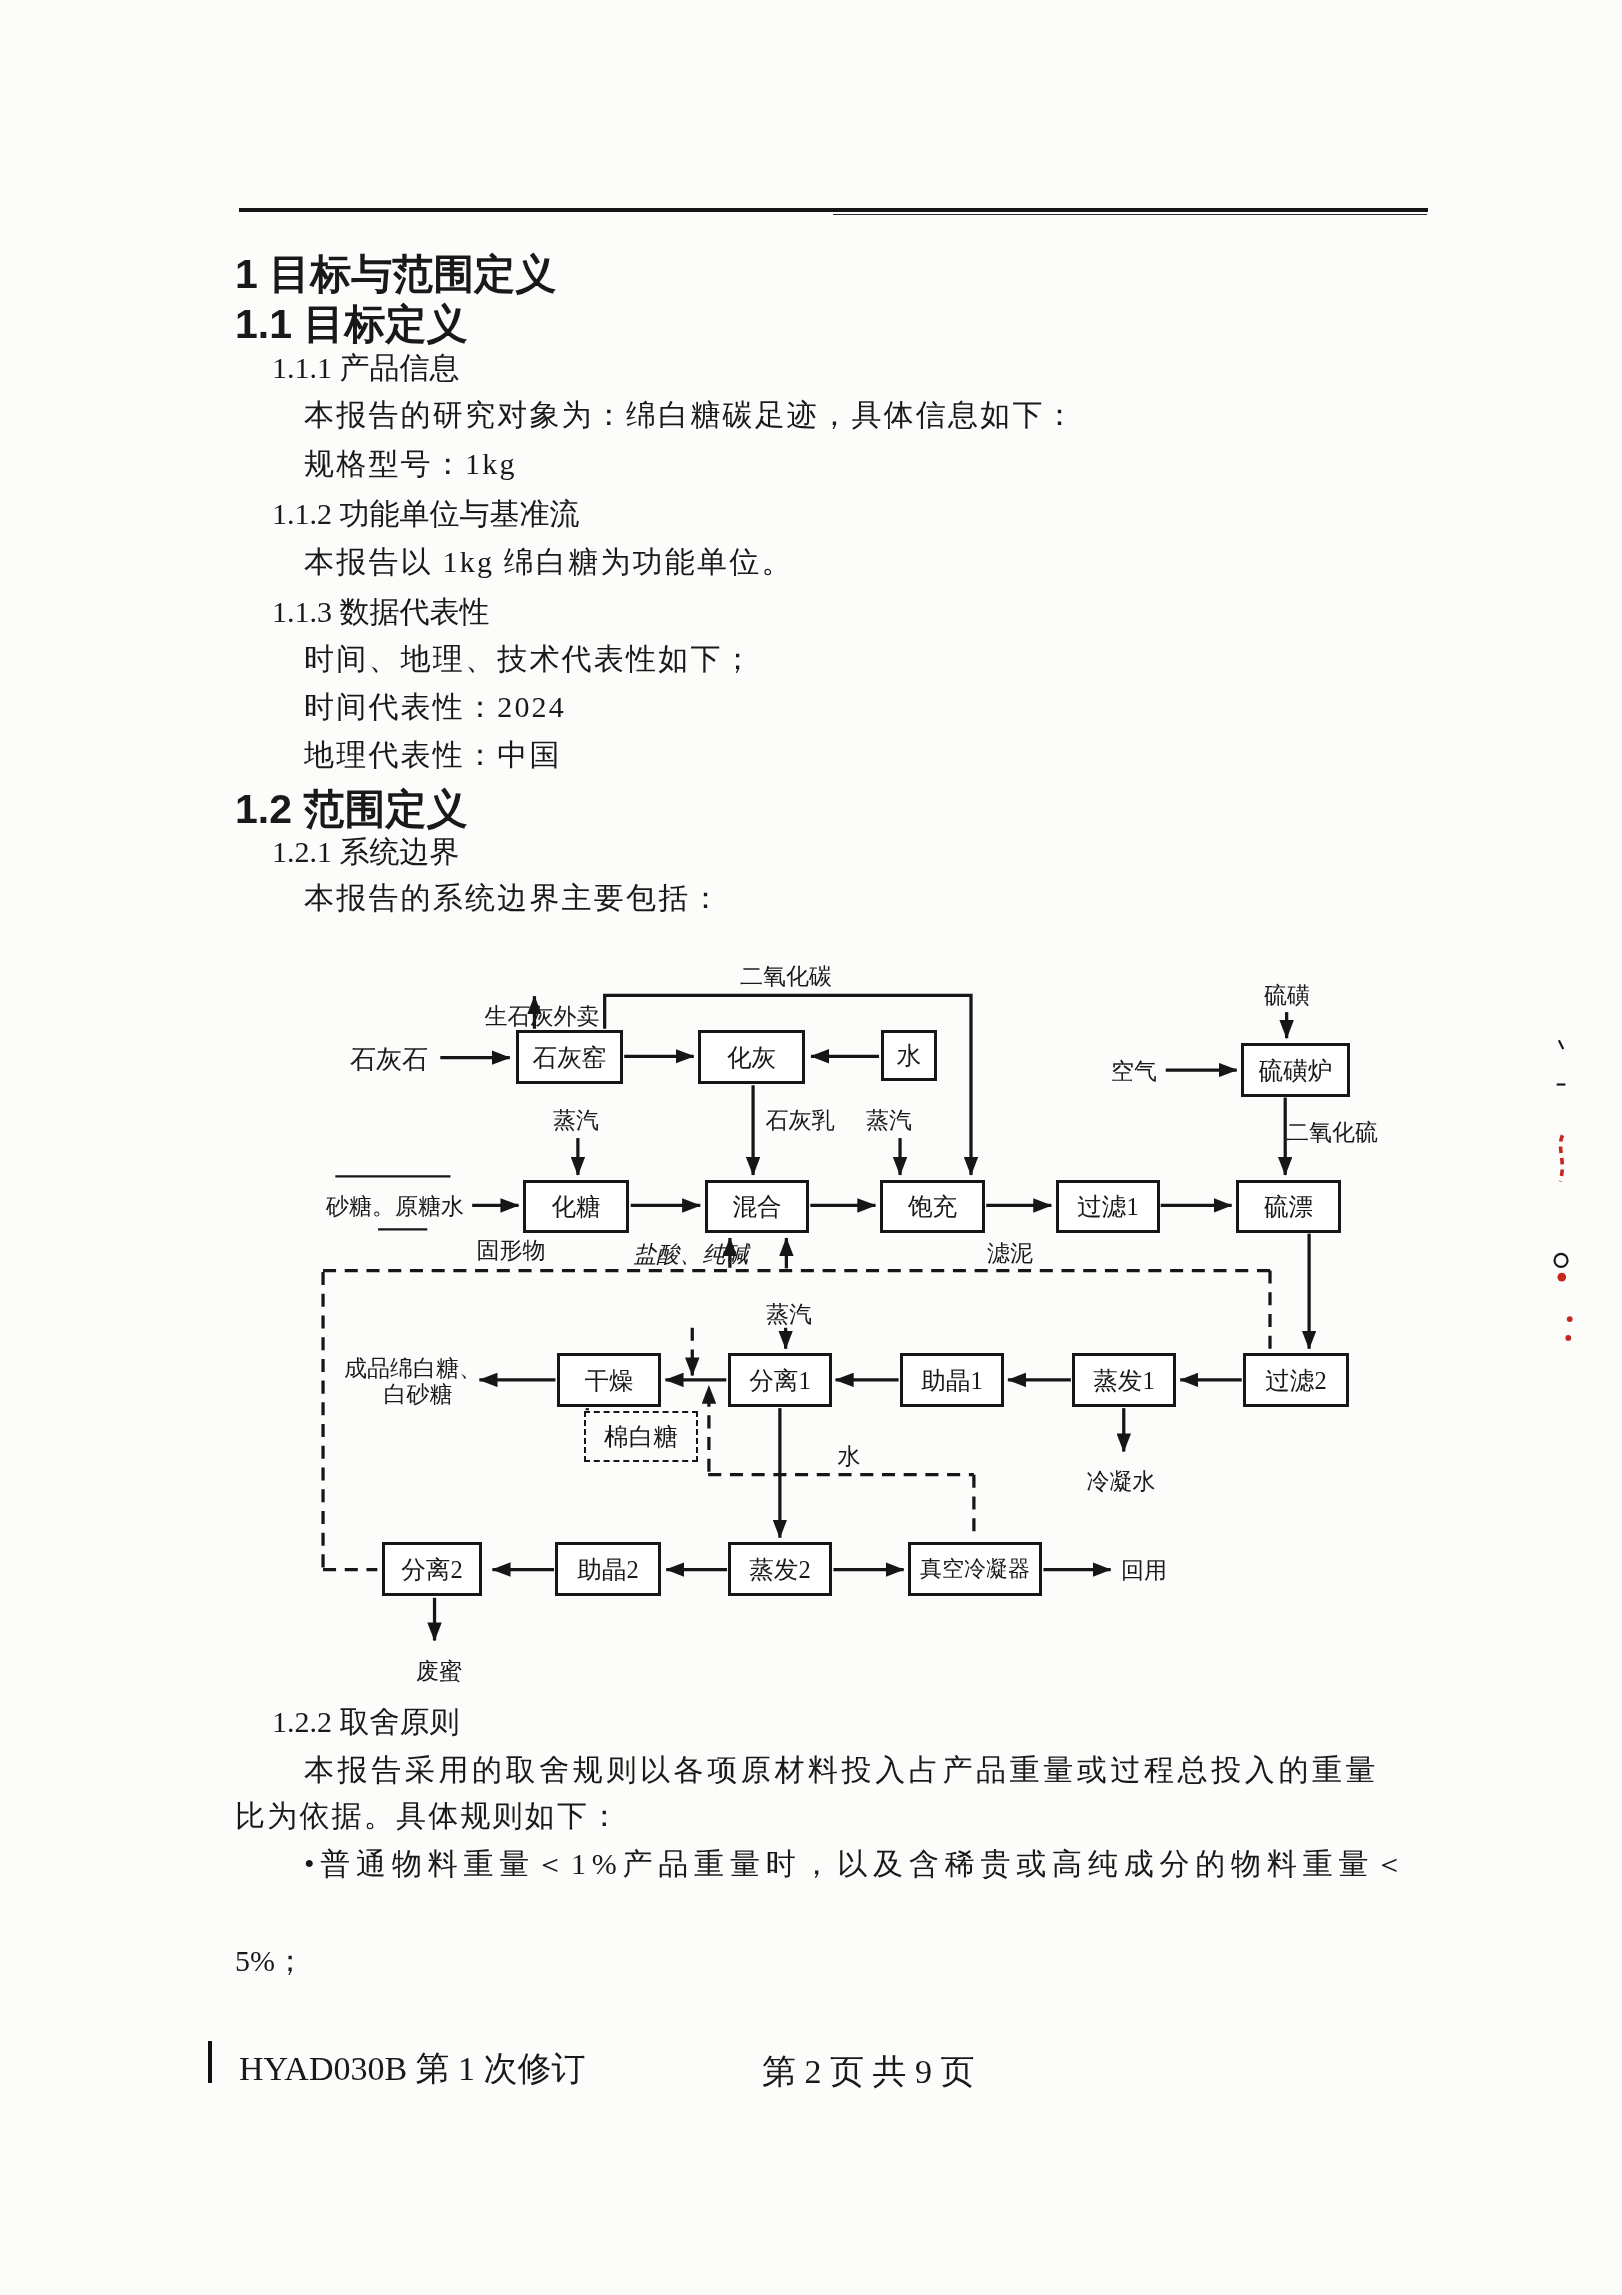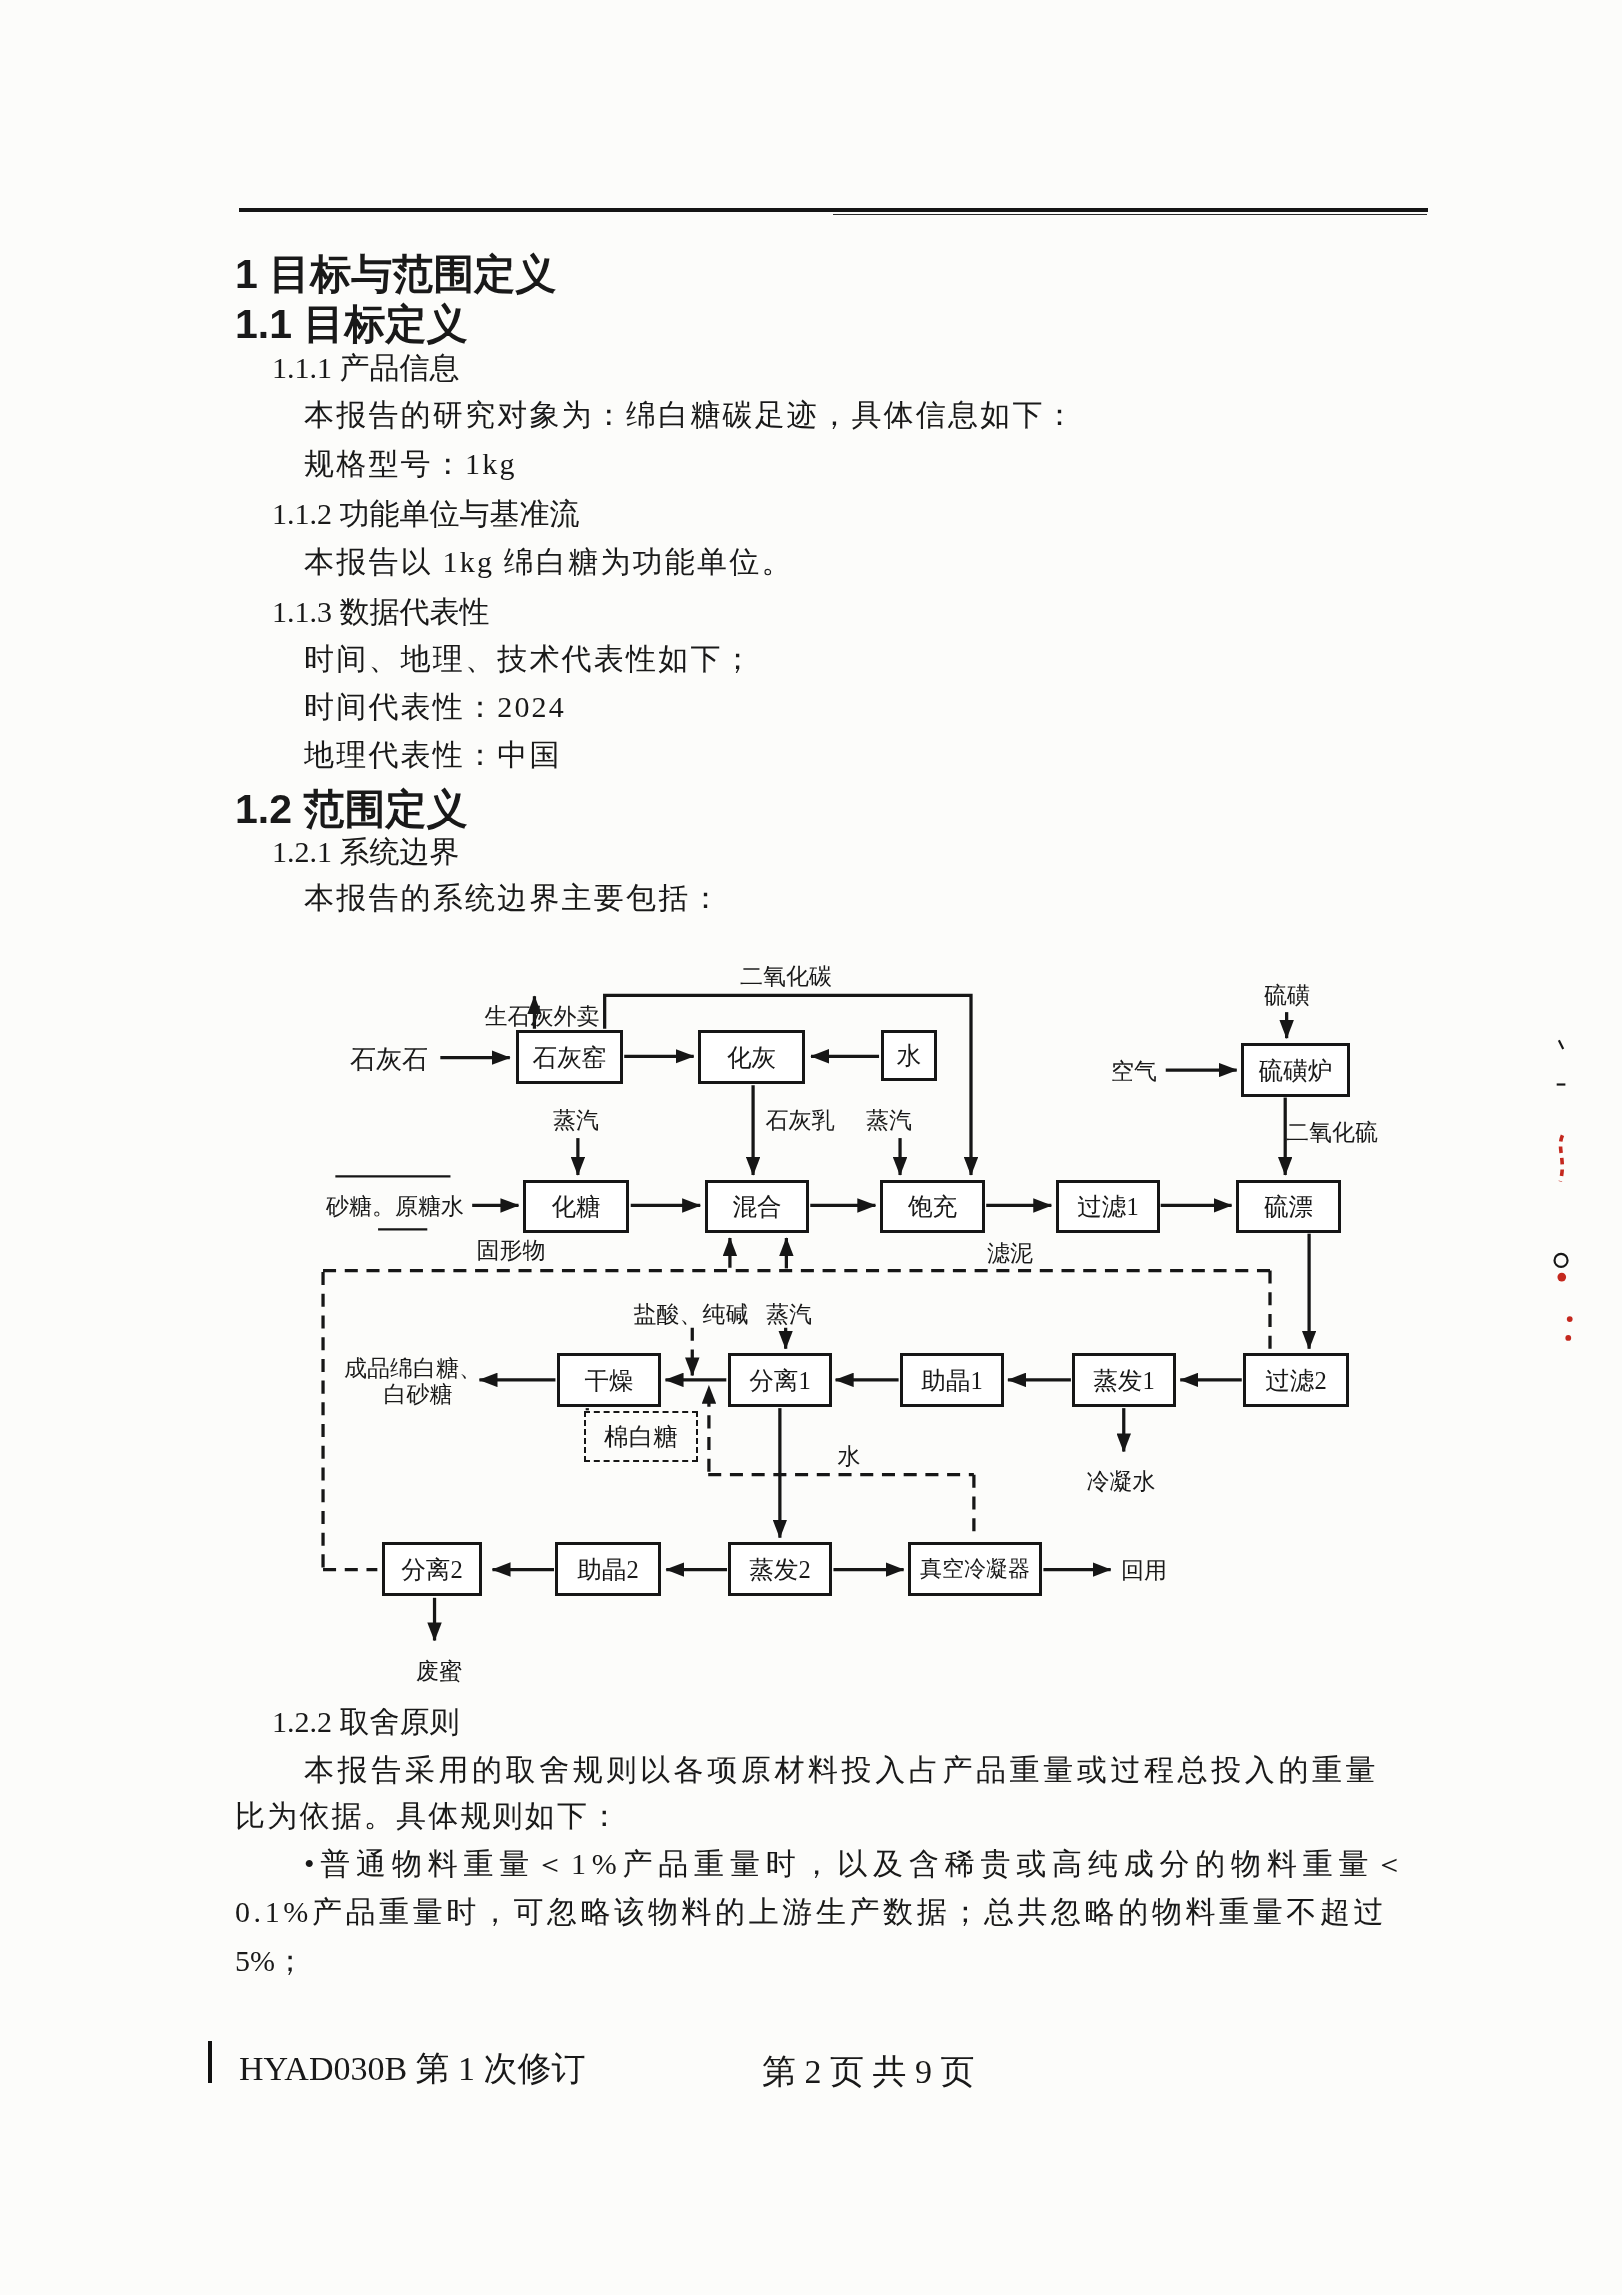--- a/index.html
+++ b/index.html
@@ -39,21 +39,20 @@
   <div class="tline ls3" style="left:304px;top:644px;">时间、地理、技术代表性如下；</div>
   <div class="tline ls3" style="left:304px;top:692px;">时间代表性：2024</div>
   <div class="tline ls3" style="left:304px;top:740px;">地理代表性：中国</div>
   <div class="tline h1" style="left:235px;top:789px;">1.2 范围定义</div>
   <div class="tline" style="left:272px;top:837px;">1.2.1 系统边界</div>
   <div class="tline ls3" style="left:304px;top:883px;">本报告的系统边界主要包括：</div>
   <div class="tline" style="left:272px;top:1707px;">1.2.2 取舍原则</div>
   <div class="tline ls5" style="left:304px;top:1755px;">本报告采用的取舍规则以各项原材料投入占产品重量或过程总投入的重量</div>
   <div class="tline ls3" style="left:235px;top:1801px;">比为依据。具体规则如下：</div>
   <div class="tline ls8" style="left:304px;top:1849px;">•普通物料重量＜1%产品重量时，以及含稀贵或高纯成分的物料重量＜</div>
-  <div class="tline ls5" style="left:235px;top:1897px;">0.1%产品重量时，可忽略该物料的上游生产数据；总共忽略的物料重量不超过</div>
   <div class="tline" style="left:235px;top:1946px;">5%；</div>
 
   <svg class="overlay" width="1622" height="2295" viewBox="0 0 2240 3170">
     <defs>
       <marker id="arr" viewBox="0 0 26 20" refX="25" refY="10" markerWidth="26" markerHeight="20" markerUnits="userSpaceOnUse" orient="auto-start-reverse">
         <path d="M0,0 L26,10 L0,20 z" fill="#161616"></path>
       </marker>
     </defs>
     <g stroke="#161616" stroke-width="4.5" fill="none">
       <path d="M608 1461 H704" marker-end="url(#arr)"></path>
@@ -140,21 +139,21 @@
   <div class="dlabel" style="left:786px;top:976px;">二氧化碳</div>
   <div class="dlabel" style="left:1287px;top:995px;">硫磺</div>
   <div class="dlabel" style="left:1134px;top:1071px;">空气</div>
   <div class="dlabel" style="left:576px;top:1120px;">蒸汽</div>
   <div class="dlabel" style="left:800px;top:1120px;">石灰乳</div>
   <div class="dlabel" style="left:889px;top:1120px;">蒸汽</div>
   <div class="dlabel" style="left:1332px;top:1132px;">二氧化硫</div>
   <div class="dlabel" style="left:395px;top:1206px;">砂糖。原糖水</div>
   <div class="dlabel" style="left:511px;top:1250px;">固形物</div>
   <div class="dlabel" style="left:1010px;top:1253px;">滤泥</div>
-  <div class="dlabel" style="left:691px;top:1314px;">盐酸、纯碱</div>
+  <div class="dlabel" style="left:691px;top:1254px;font-style:italic;">盐酸、纯碱</div>
   <div class="dlabel" style="left:789px;top:1314px;">蒸汽</div>
   <div class="dlabel" style="left:413px;top:1368px;">成品绵白糖、</div>
   <div class="dlabel" style="left:418px;top:1394px;">白砂糖</div>
   <div class="dlabel" style="left:849px;top:1456px;">水</div>
   <div class="dlabel" style="left:1121px;top:1481px;">冷凝水</div>
   <div class="dlabel" style="left:1144px;top:1570px;">回用</div>
   <div class="dlabel" style="left:439px;top:1671px;">废蜜</div>
 
   <div class="footer-bar"></div>
   <div class="ft" style="left:239px;top:2046px;">HYAD030B 第 1 次修订</div>

